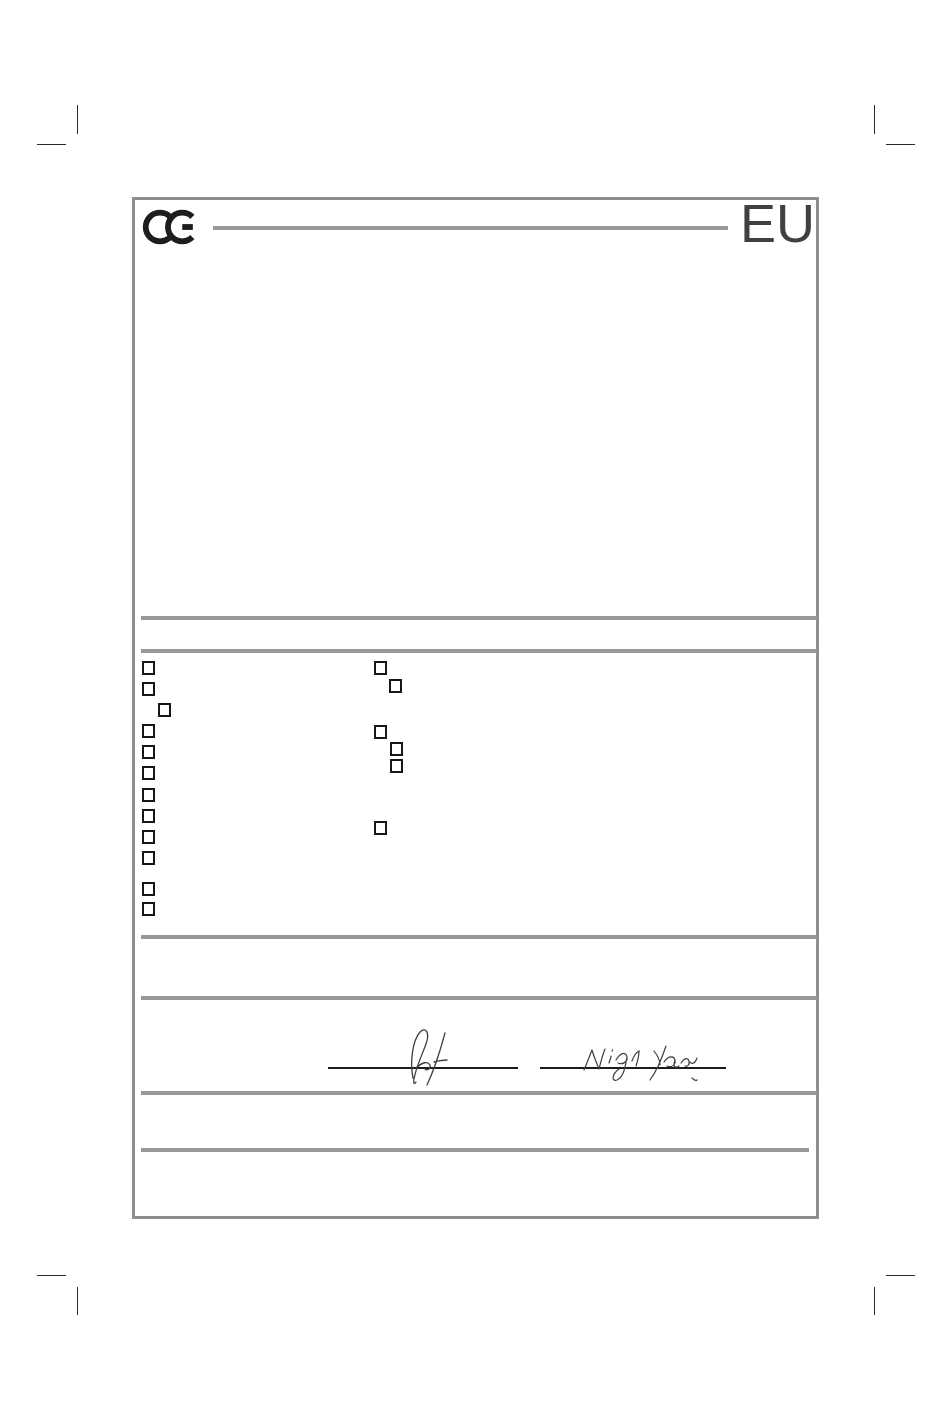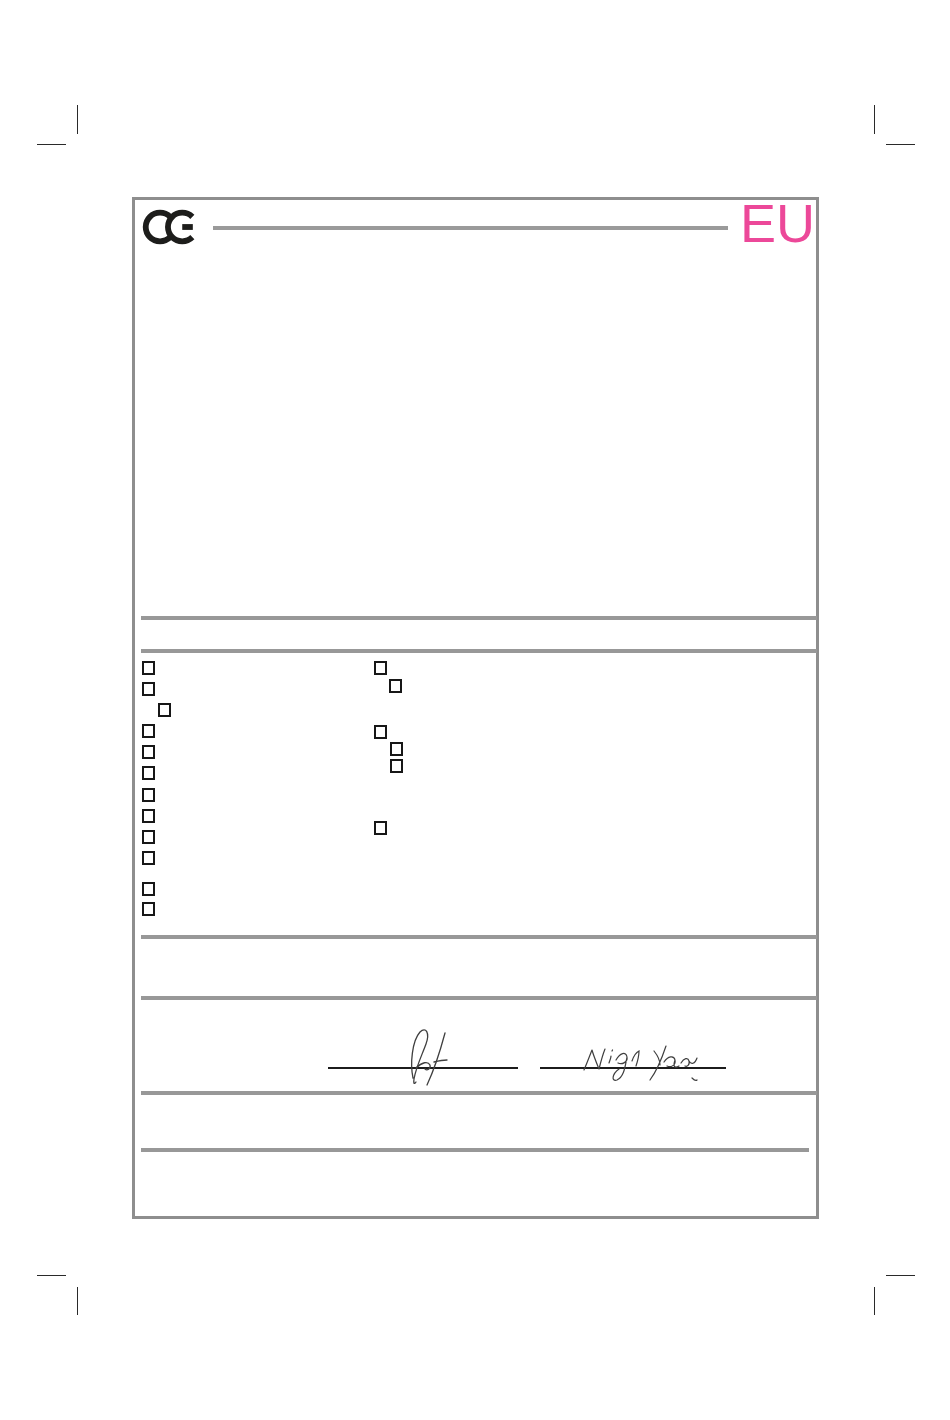--- a/index.html
+++ b/index.html
@@ -12,21 +12,21 @@
   }
   .crop{position:absolute;background:#2a2a2a;}
   .doc-frame{
     position:absolute;left:132px;top:197px;width:687px;height:1022px;
     border:3px solid #8e8e8e;box-sizing:border-box;background:#ffffff;
   }
   .rule{position:absolute;height:4px;background:#989898;}
   .header-rule{position:absolute;left:213px;top:226px;width:515px;height:4px;background:#9a9a9a;}
   .eu-label{
     position:absolute;left:740px;top:196px;width:74px;height:56px;
-    font-size:54px;font-weight:300;color:#ec4899;letter-spacing:0px;
+    font-size:54px;font-weight:300;color:#404040;letter-spacing:0px;
     text-align:right;line-height:1.0;
   }
   .ce-badge{position:absolute;left:142px;top:209px;width:54px;height:36px;}
   .cb{
     position:absolute;width:13px;height:14px;box-sizing:border-box;
     border:2px solid #171717;background:#ffffff;
   }
   .sigline{position:absolute;top:1067px;height:2px;background:#1c1c1c;}
   .sig-svg{position:absolute;}
 </style>

